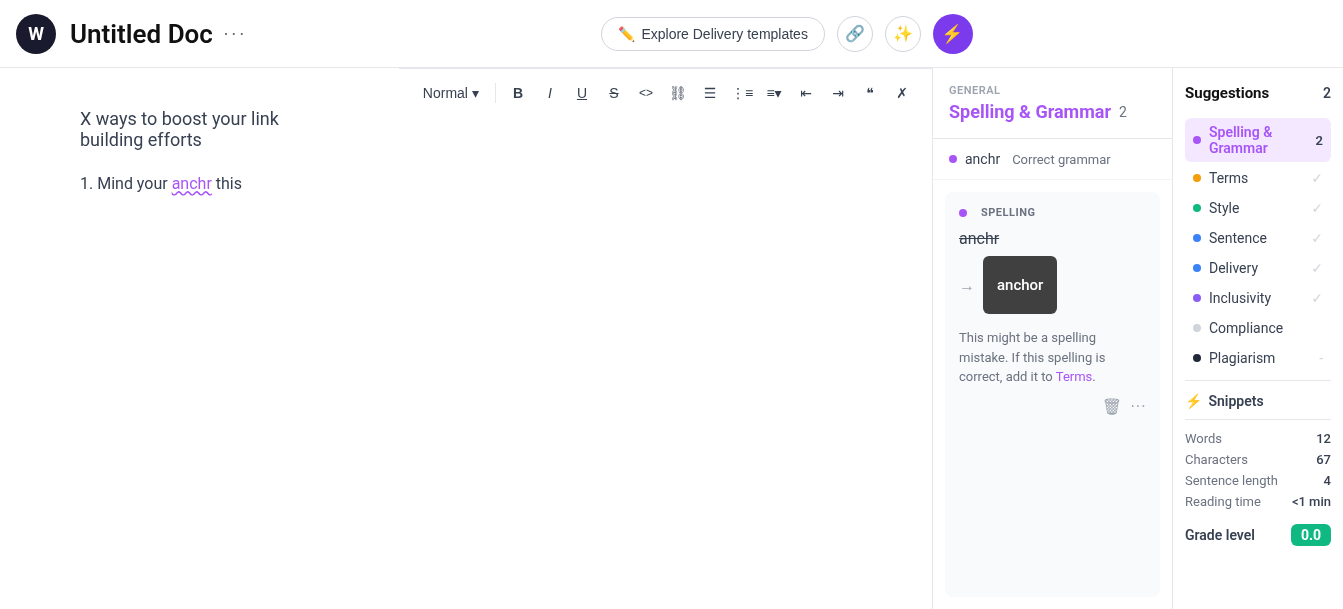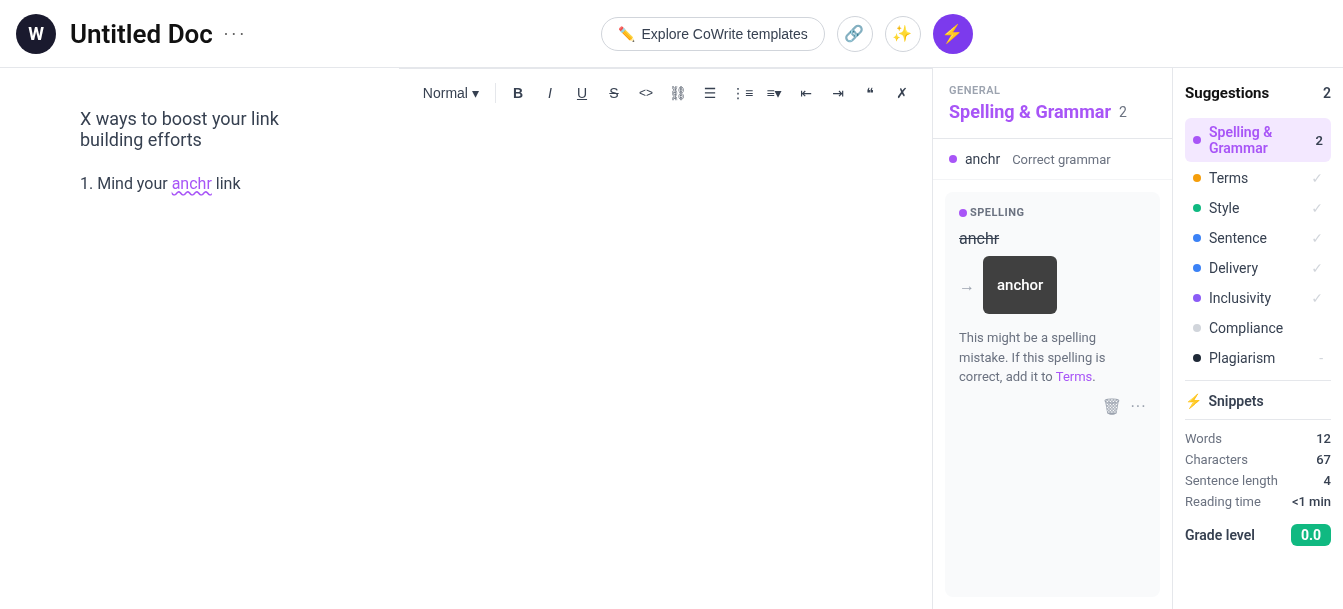--- a/index.html
+++ b/index.html
@@ -148,21 +148,21 @@
 
     .spelling-card {
       margin: 12px;
       background: #f9fafb;
       border-radius: 8px;
       padding: 14px;
       flex: 1;
       overflow: hidden;
     }
     .spelling-section-label {
-      display: flex; align-items: center; gap: 3px;
+      display: flex; align-items: center; gap: 14px;
       font-size: 11px; font-weight: 700; color: #6b7280; text-transform: uppercase; letter-spacing: 0.5px;
       margin-bottom: 10px;
     }
     .spelling-dot { width: 8px; height: 8px; border-radius: 50%; background: #a855f7; }
     .wrong-word {
       font-size: 16px; color: #374151; text-decoration: line-through; margin-bottom: 8px;
     }
     .correction-row {
       display: flex; align-items: center; gap: 8px; margin-bottom: 14px;
     }
@@ -266,41 +266,41 @@
     <span>W</span>
   </div>
   <span class="doc-title">Untitled Doc</span>
   <button class="more-btn">
     <span>···</span>
   </button>
 
   <div class="header-center">
     <button class="cowrite-btn">
       <span class="pencil-icon">✏️</span>
-      <span>Explore CoWrite templates</span>
+      <span>Explore Delivery templates</span>
     </button>
     <button class="icon-btn">
       <span>🔗</span>
     </button>
     <button class="icon-btn">
       <span>✨</span>
     </button>
     <button class="lightning-btn">
       <span>⚡</span>
     </button>
   </div>
 </div>
 
 <div class="main">
 
   <div class="editor-area">
     <div class="editor-content">
       <p class="doc-heading">X ways to boost your link building efforts</p>
       <p class="doc-paragraph">
-        <span>1. Mind your </span><span class="misspelled">anchr</span><span> link</span>
+        <span>1. Mind your </span><span class="misspelled">anchr</span><span> this</span>
       </p>
     </div>
 
     <div class="editor-toolbar">
       <button class="toolbar-select">
         <span>Normal</span>
         <span>▾</span>
       </button>
       <div class="toolbar-divider"></div>
       <button class="toolbar-btn" style="font-weight:700">

